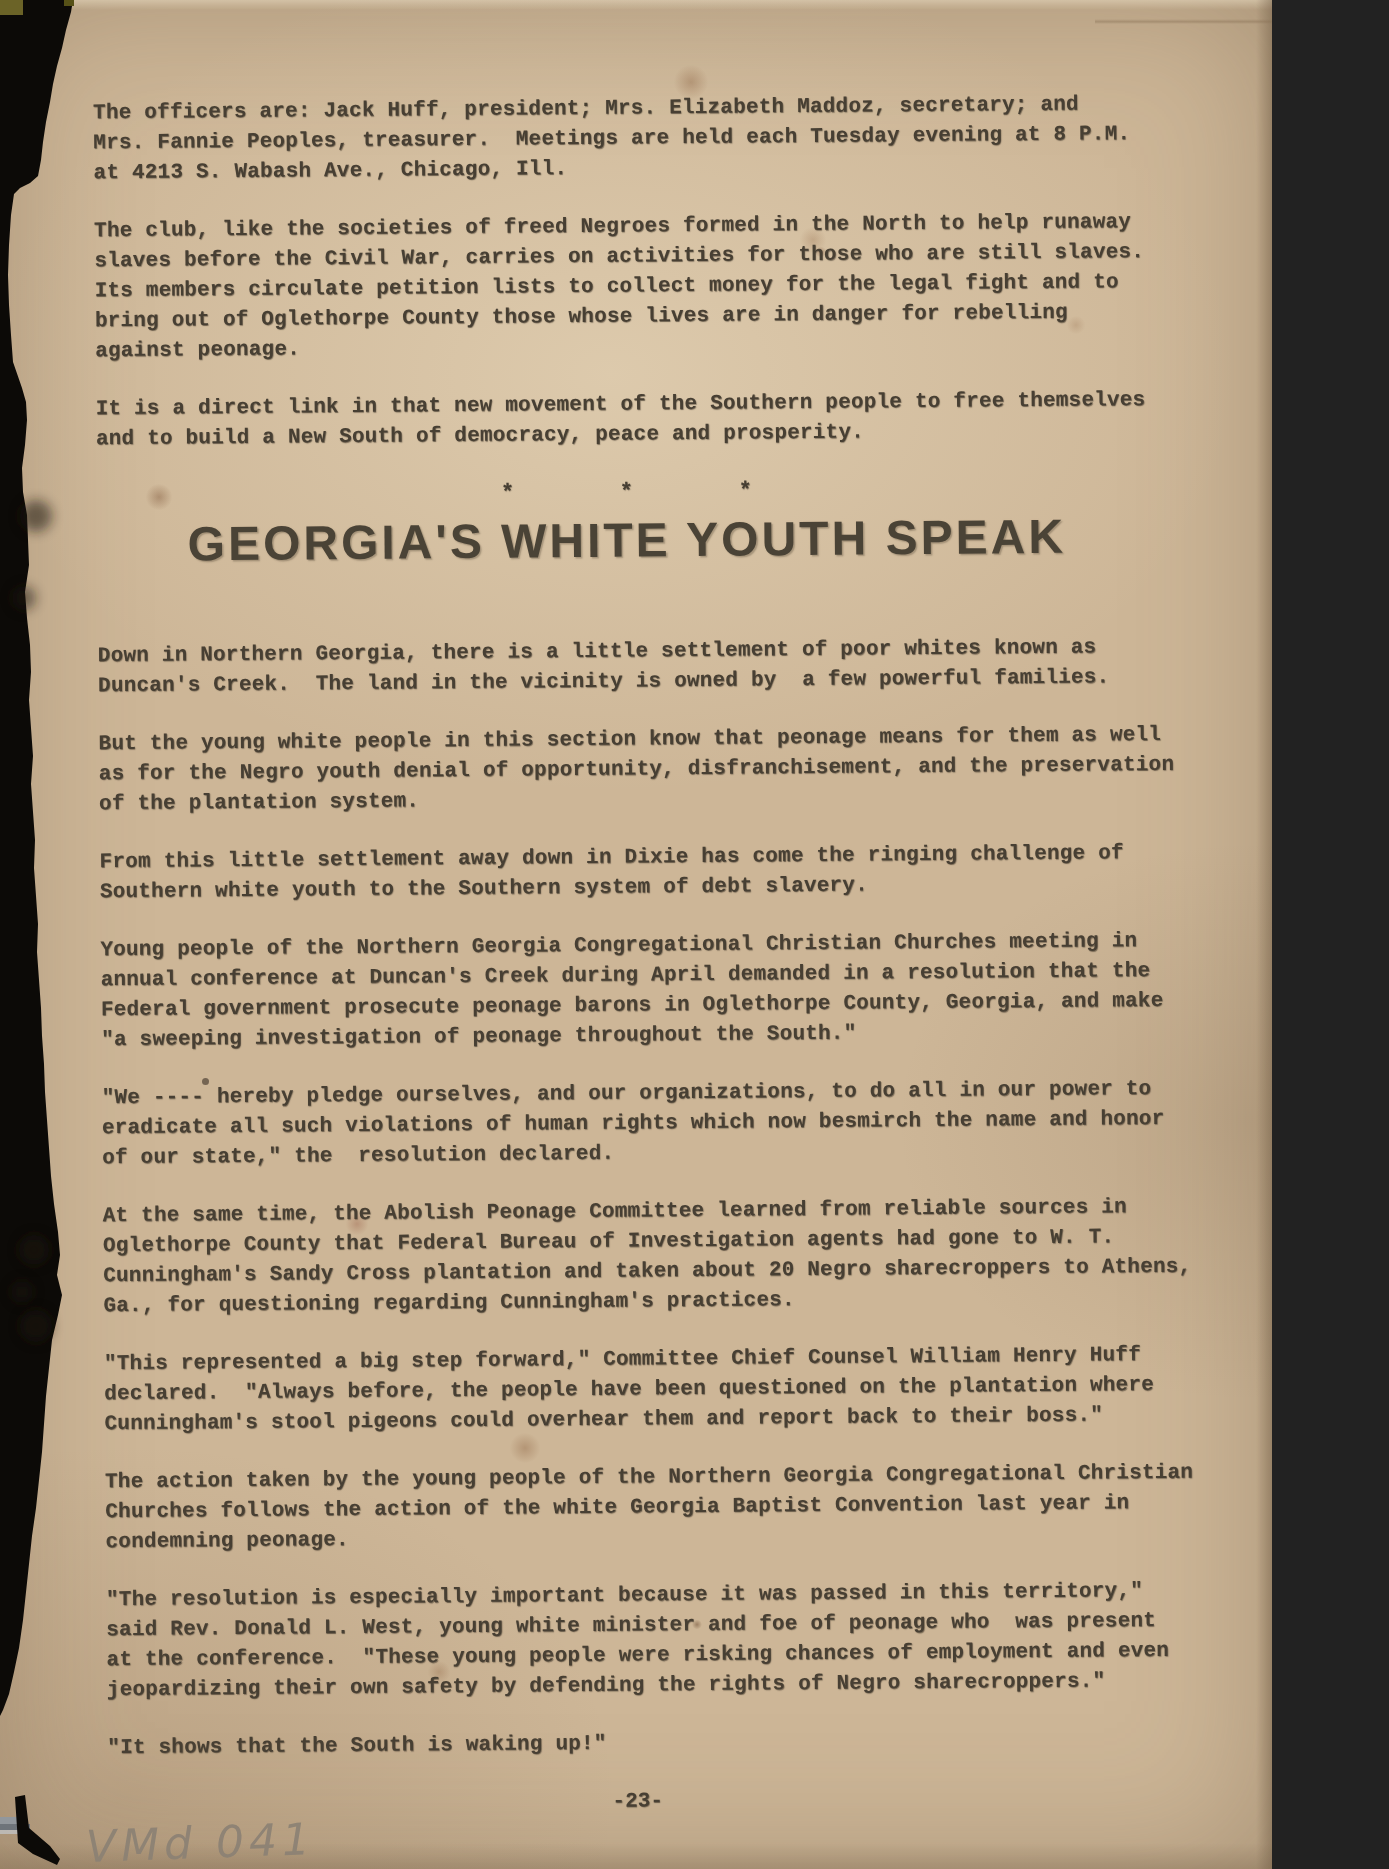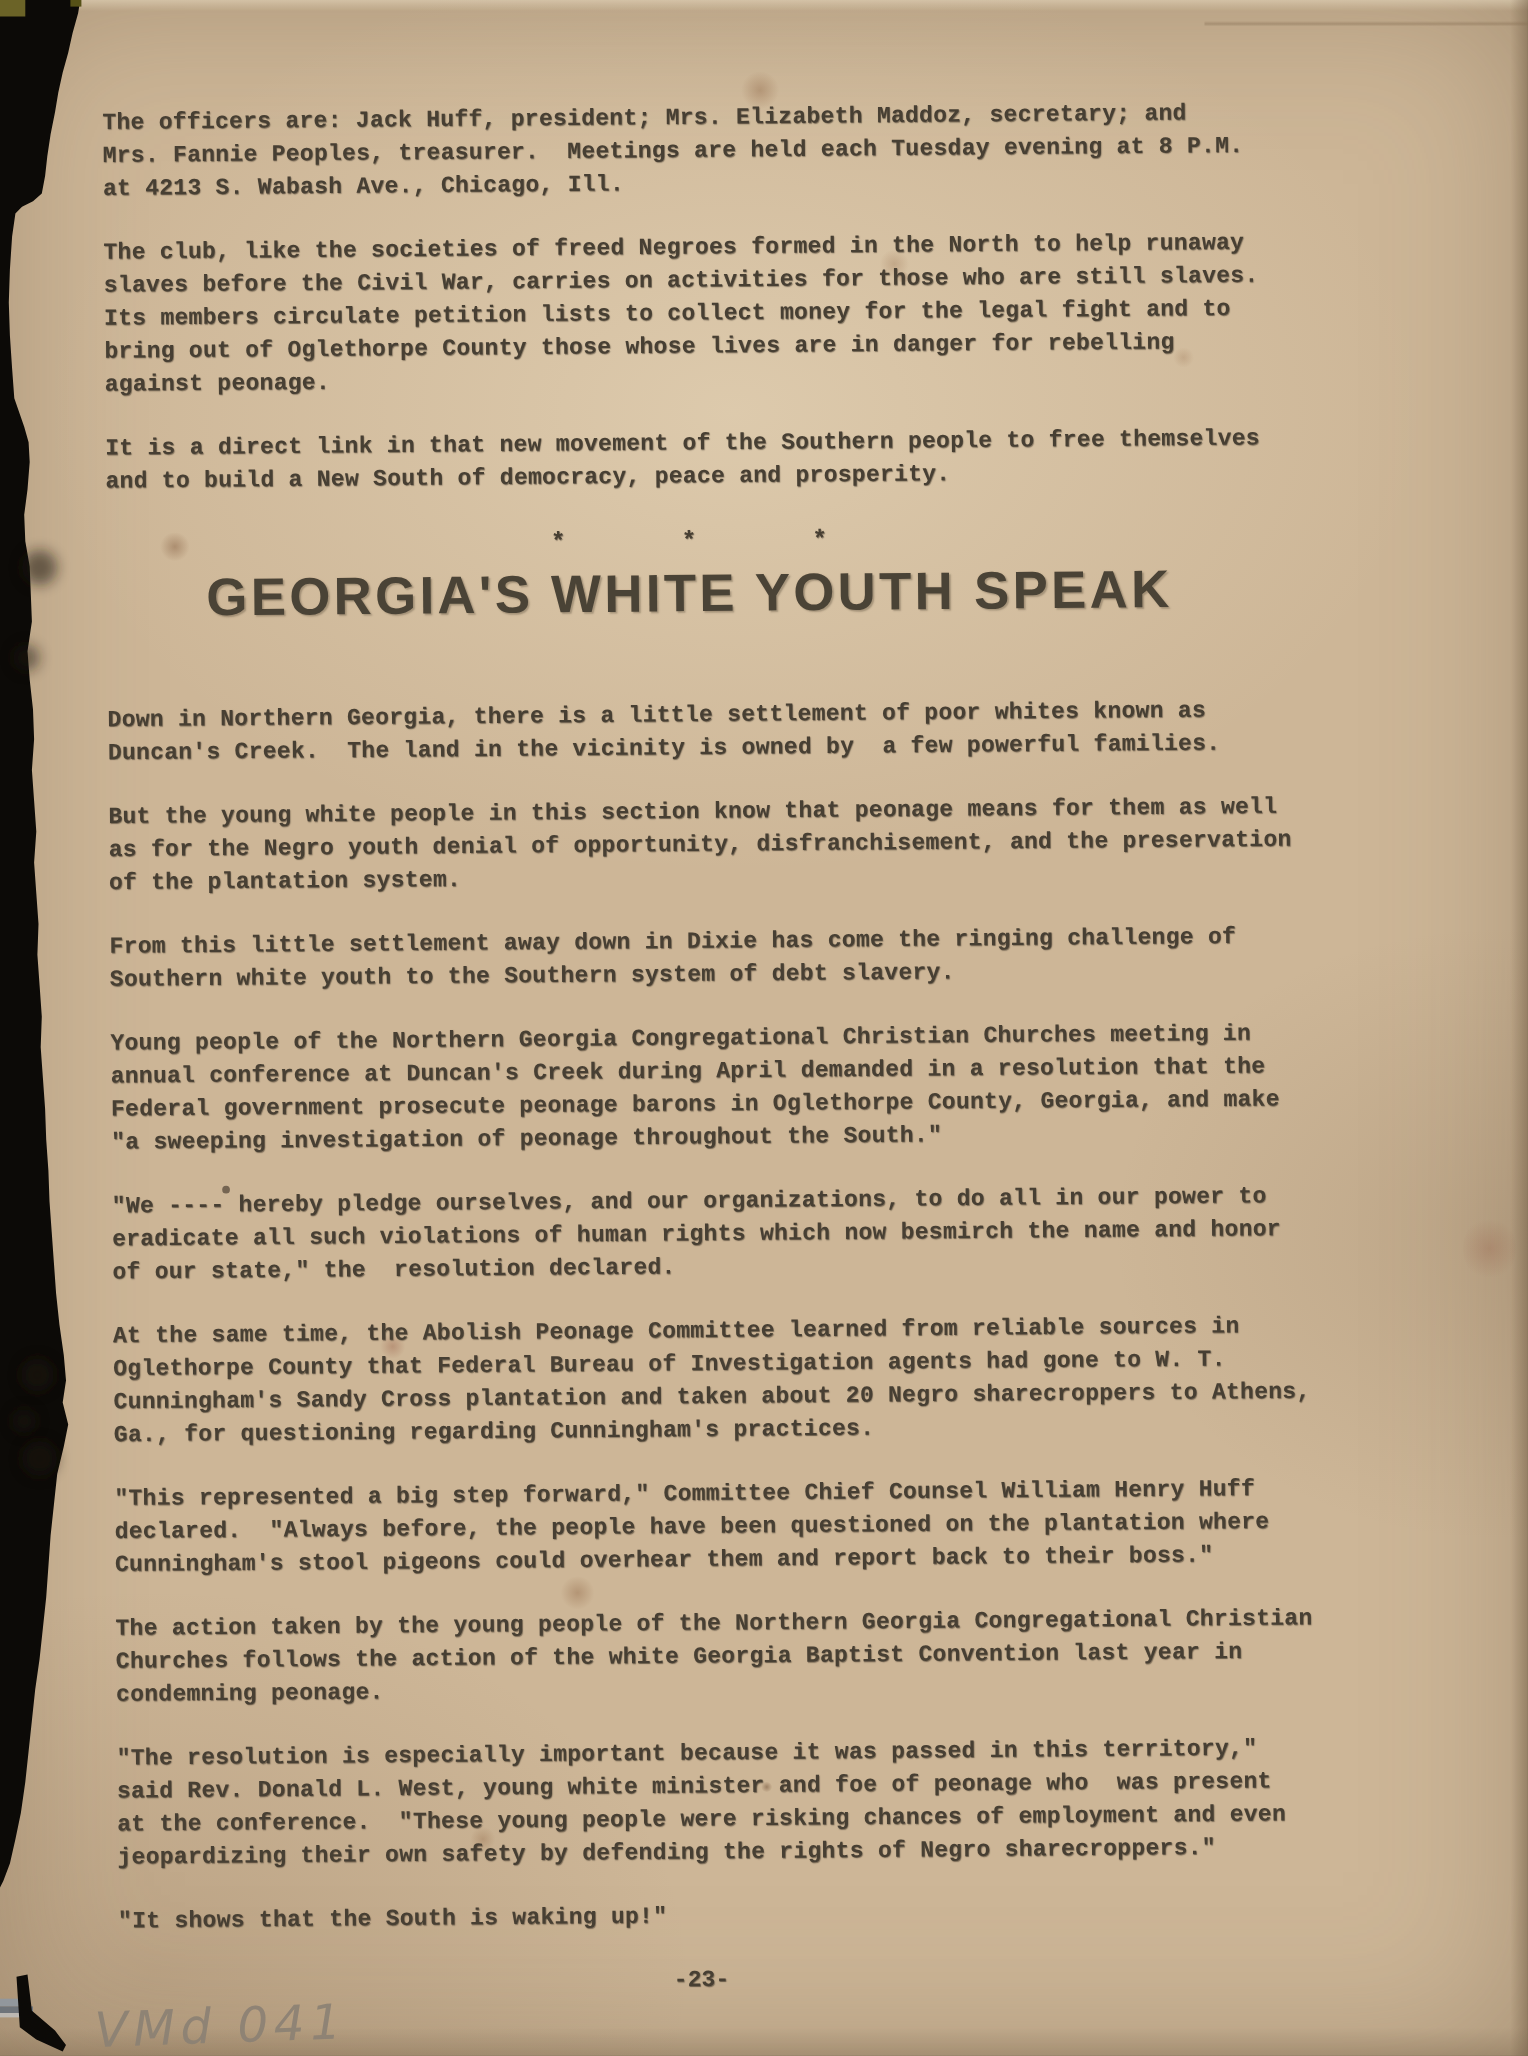--- a/index.html
+++ b/index.html
@@ -1,18 +1,18 @@
 <!DOCTYPE html>
 <html><head>
 <meta charset="utf-8">
 <style>
   html,body{margin:0;padding:0;background:#222;}
   .page{
     position:relative;
-    width:1389px;height:1869px;
+    width:1272px;height:1869px;
     background:
       radial-gradient(ellipse 900px 600px at 48% 20%, rgba(240,226,198,.45), rgba(240,226,198,0) 70%),
       radial-gradient(ellipse 700px 500px at 10% 96%, rgba(128,100,72,.22), rgba(128,100,72,0) 70%),
       radial-gradient(ellipse 500px 400px at 98% 60%, rgba(120,96,70,.18), rgba(120,96,70,0) 70%),
       #cdb697;
     overflow:hidden;
     box-shadow:inset 0 0 140px rgba(96,76,54,.35);
     font-family:"Liberation Mono", monospace;
   }
   .edge-right{position:absolute;top:0;right:0;width:16px;height:100%;

